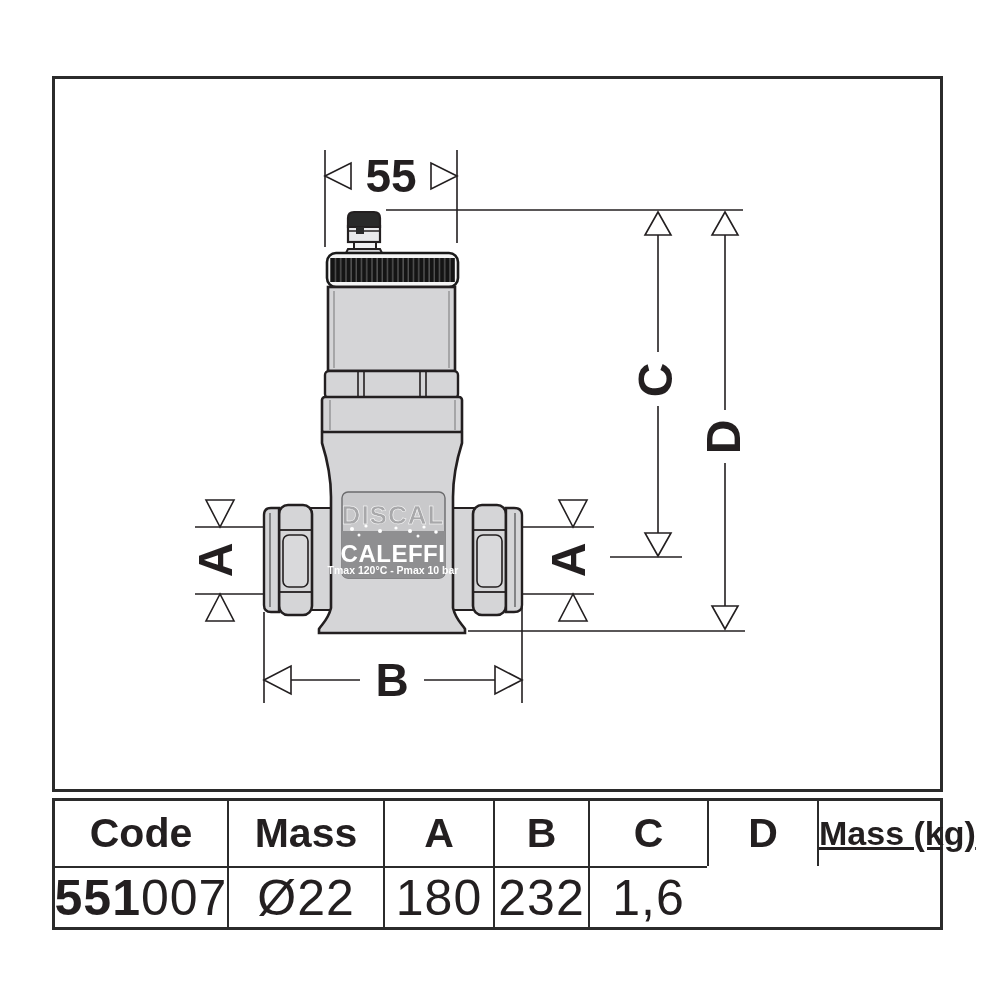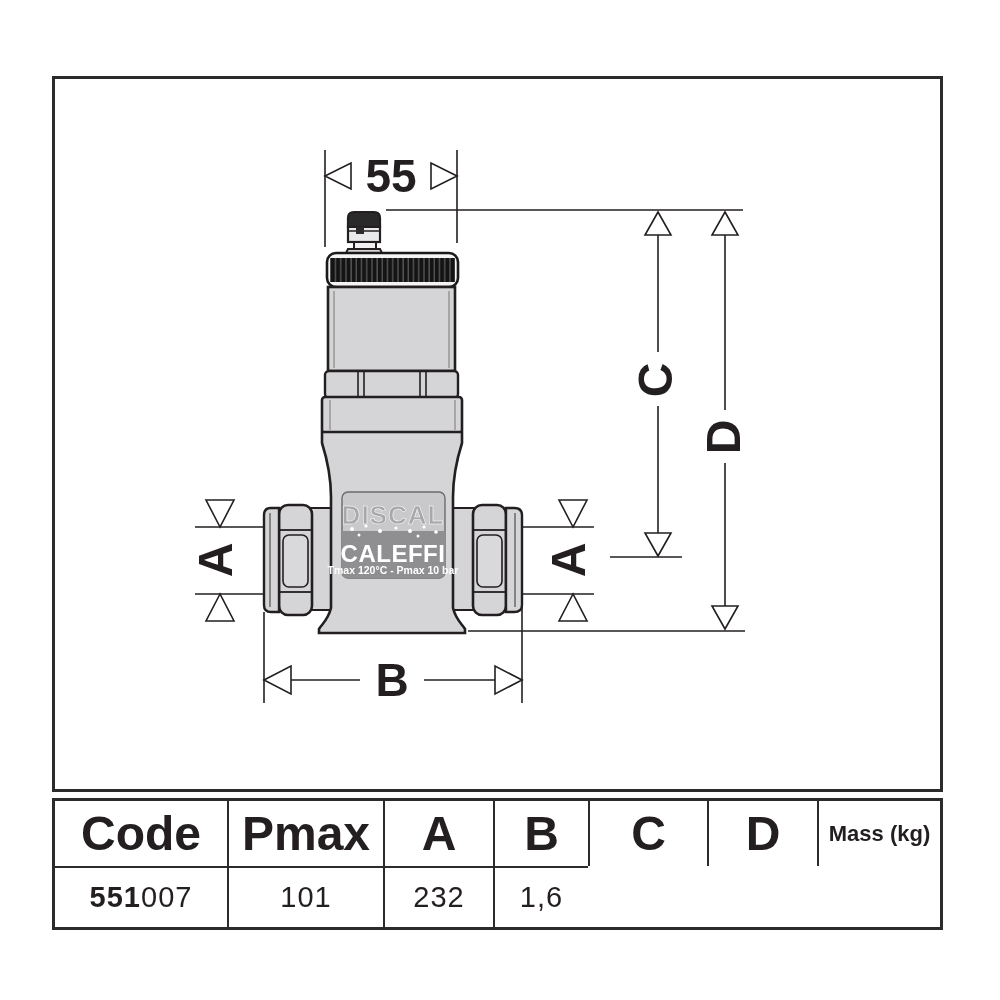--- a/index.html
+++ b/index.html
@@ -19,23 +19,23 @@
     grid-template-rows:65px 1fr;
     background:#ffffff;
   }
   .spec-table .cell{
     display:flex;align-items:center;justify-content:center;
     border-left:2px solid #2b2b2b;border-top:2px solid #2b2b2b;
     box-sizing:border-box;color:#231f20;white-space:nowrap;
   }
   .spec-table .cell.first{border-left:none;}
   .spec-table .cell.hrow{border-top:none;}
-  .hdr{font-weight:bold;font-size:48px;}
-  .hdr.small{font-size:22px;}
-  .val{font-size:29px;font-weight:400;color:#3a3a3c;letter-spacing:1px;}
+  .hdr{font-weight:bold;font-size:41px;}
+  .hdr.small{font-size:34px;text-decoration:underline;}
+  .val{font-size:50px;font-weight:400;color:#3a3a3c;letter-spacing:1px;}
   .val .b{font-weight:bold;color:#231f20;}
 </style>
 </head>
 <body>
 
 <div class="frame"></div>
 
 <svg class="drawing" viewBox="0 0 1000 1000">
   <defs>
     <pattern id="knurl" width="5.2" height="12" patternUnits="userSpaceOnUse">
@@ -187,27 +187,28 @@
     <line x1="290" y1="680" x2="360" y2="680"></line>
     <line x1="424" y1="680" x2="496" y2="680"></line>
     <path d="M264,680 L291,666 L291,694 Z" fill="#ffffff"></path>
     <path d="M522,680 L495,666 L495,694 Z" fill="#ffffff"></path>
   </g>
   <text x="392" y="696" text-anchor="middle" font-size="46" font-weight="bold" fill="#231f20">B</text>
 </svg>
 
 <div class="spec-table">
   <div class="cell hrow first hdr">Code</div>
-  <div class="cell hrow hdr">Pmax</div>
+  <div class="cell hrow hdr">Mass</div>
   <div class="cell hrow hdr">A</div>
   <div class="cell hrow hdr">B</div>
   <div class="cell hrow hdr">C</div>
   <div class="cell hrow hdr">D</div>
   <div class="cell hrow hdr small">Mass (kg)</div>
 
   <div class="cell first val">
     <span class="b">551</span>
       <span>007</span>
   </div>
-  <div class="cell val">101</div>
+  <div class="cell val">Ø22</div>
+  <div class="cell val">180</div>
   <div class="cell val">232</div>
   <div class="cell val">1,6</div>
 </div>
 
 </body></html>

